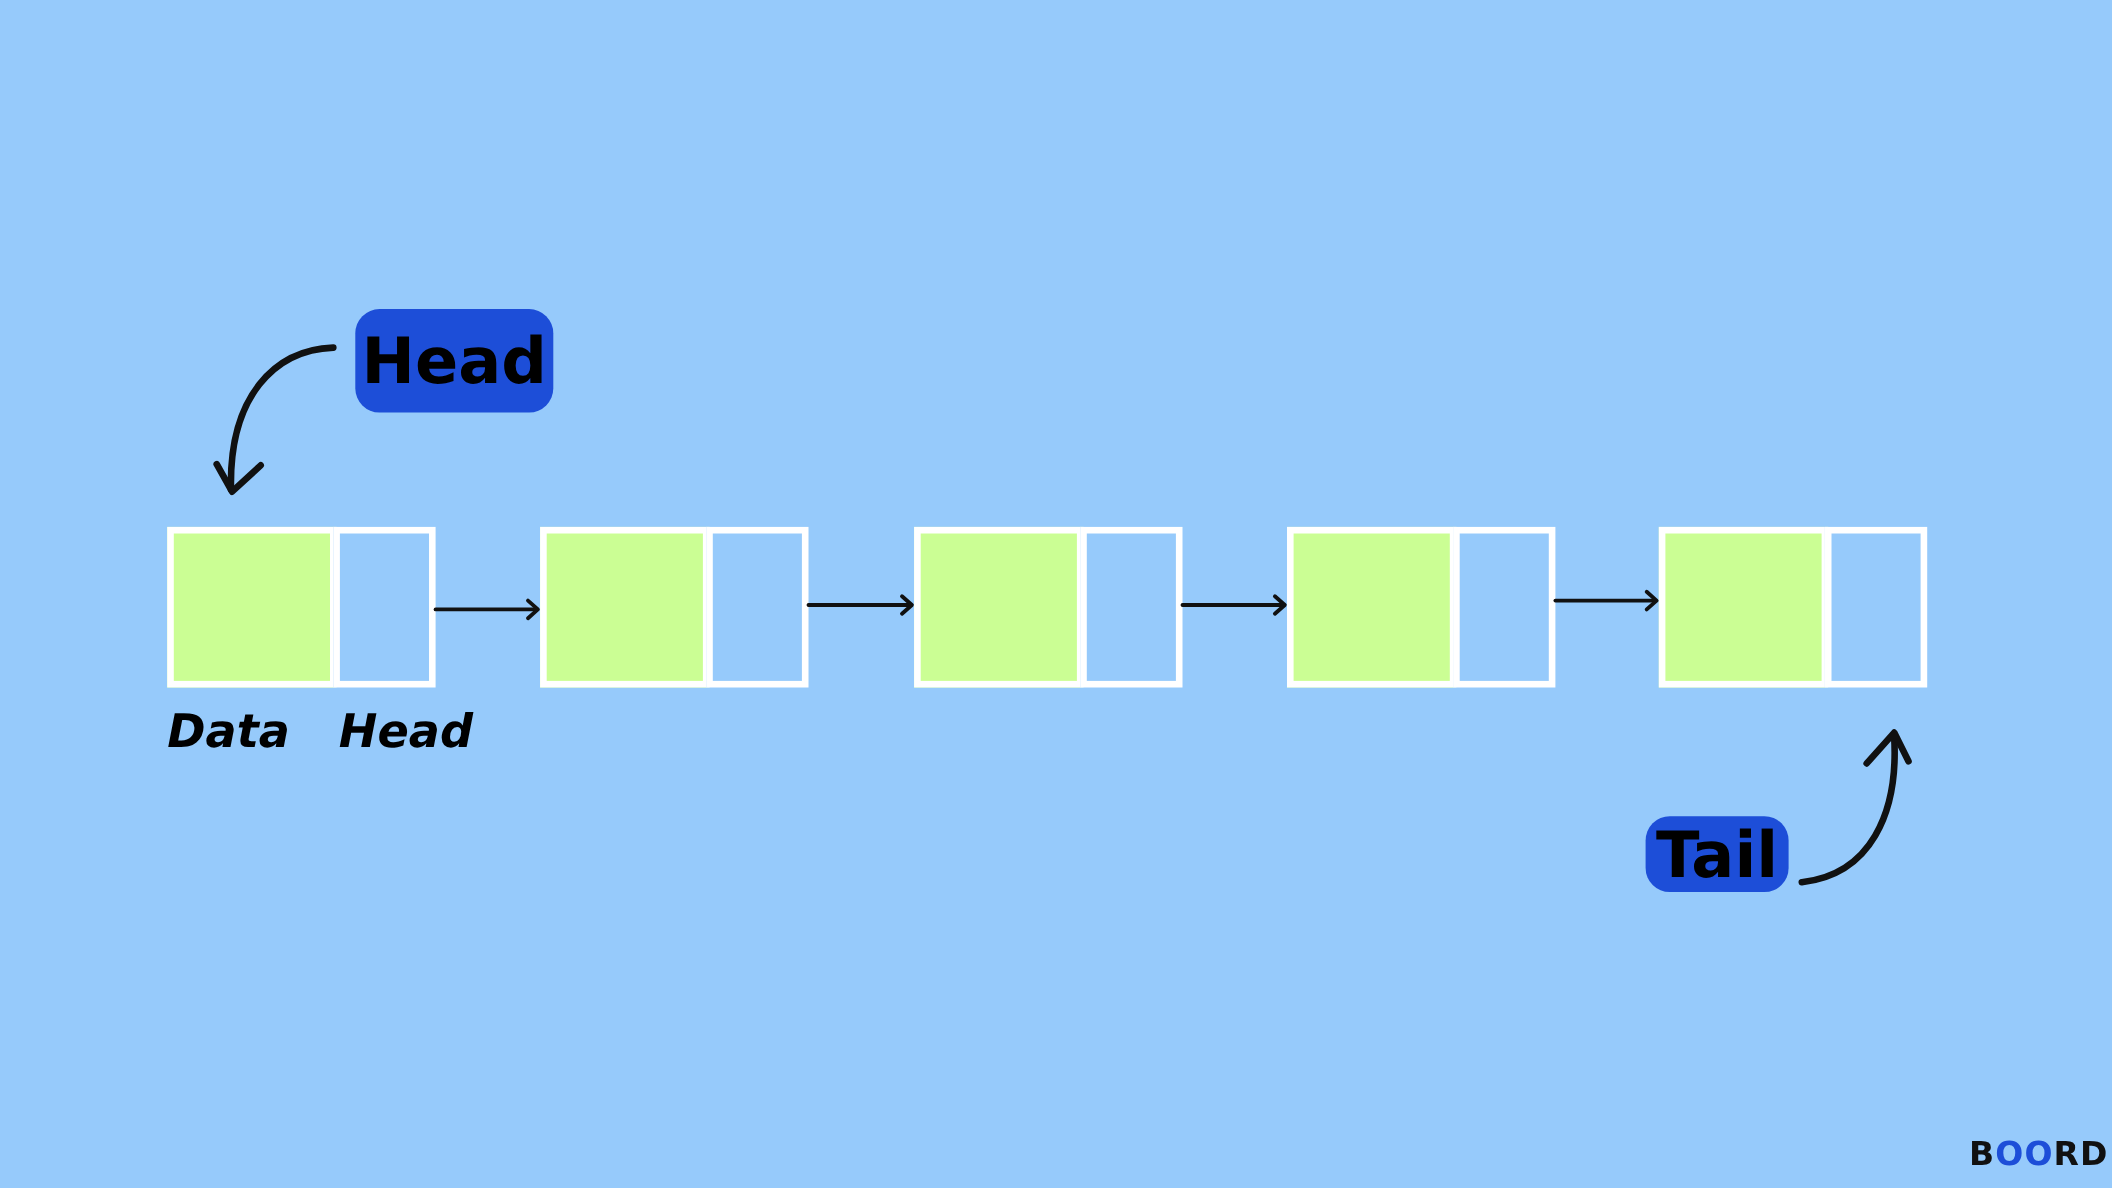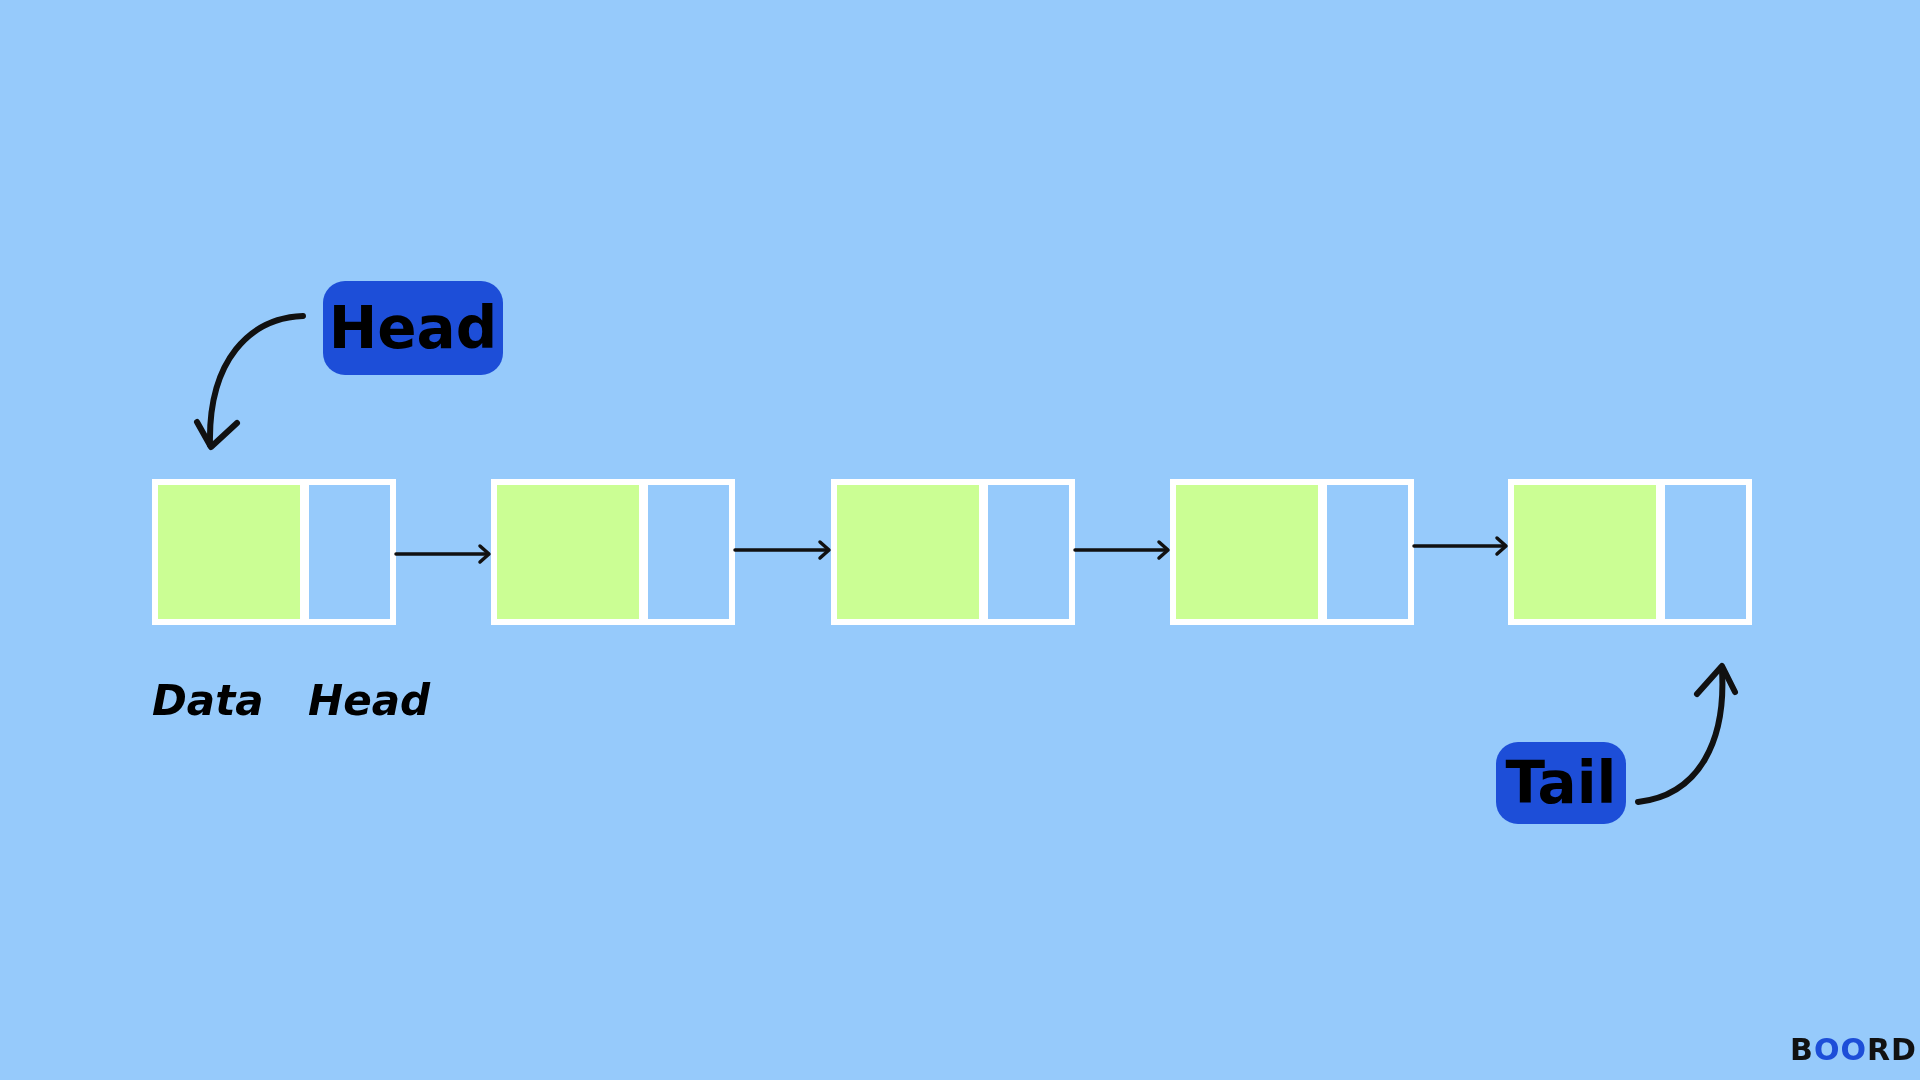--- a/index.html
+++ b/index.html
@@ -2,21 +2,21 @@
 <html><head>
 <meta charset="utf-8">
 <style>
   html,body{margin:0;padding:0;}
   body{width:1920px;height:1080px;background:#96cafb;position:relative;overflow:hidden;font-family:"DejaVu Sans","Liberation Sans",sans-serif;}
   .node{position:absolute;top:479px;width:244px;height:146px;}
   .cell{position:absolute;top:0;height:146px;box-sizing:border-box;border:6px solid #ffffff;}
   .data{left:0;width:154px;background:#cbfe94;}
   .next{left:151px;width:93px;background:#96cafb;}
   .label{position:absolute;background:#1d4ed8;border-radius:22px;color:#000;font-weight:bold;display:flex;align-items:center;justify-content:center;}
-  .cap{position:absolute;top:640px;font-size:42px;font-weight:bold;font-style:italic;color:#000;font-family:"DejaVu Sans",sans-serif;margin-top:36px;}
+  .cap{position:absolute;top:640px;font-size:42px;font-weight:bold;font-style:italic;color:#000;font-family:"DejaVu Sans",sans-serif;}
   svg{position:absolute;left:0;top:0;}
   .logo{position:absolute;left:1790px;top:1032px;font-size:30px;font-weight:bold;color:#111;font-family:"DejaVu Sans",sans-serif;letter-spacing:1px;}
   .logo .oo{color:#1d4ed8;}
 </style>
 </head>
 <body>
 
 <div>
   <div class="node" style="left:152px">
     <div class="cell data"></div>
@@ -64,21 +64,21 @@
         <polyline points="197,422 211,447 237,423"></polyline>
       </g>
       <g>
         <path d="M1638,802 C1700,795 1726,740 1722,670"></path>
         <polyline points="1697,694 1722,666 1735,692"></polyline>
       </g>
     </g>
   </svg>
 
   <div class="label" style="left:323px;top:281px;width:180px;height:94px;font-size:58px;">Head</div>
-  <div class="label" style="left:1496px;top:742px;width:130px;height:82px;font-size:58px;">Tail</div>
+  <div class="label" style="left:1496px;top:742px;width:130px;height:69px;font-size:58px;">Tail</div>
 
   <div class="cap" style="left:152px;">Data</div>
   <div class="cap" style="left:308px;">Head</div>
 </div>
 
 <div class="logo">
   <span>B</span><span class="oo">OO</span><span>RD</span>
 </div>
 
 </body></html>

